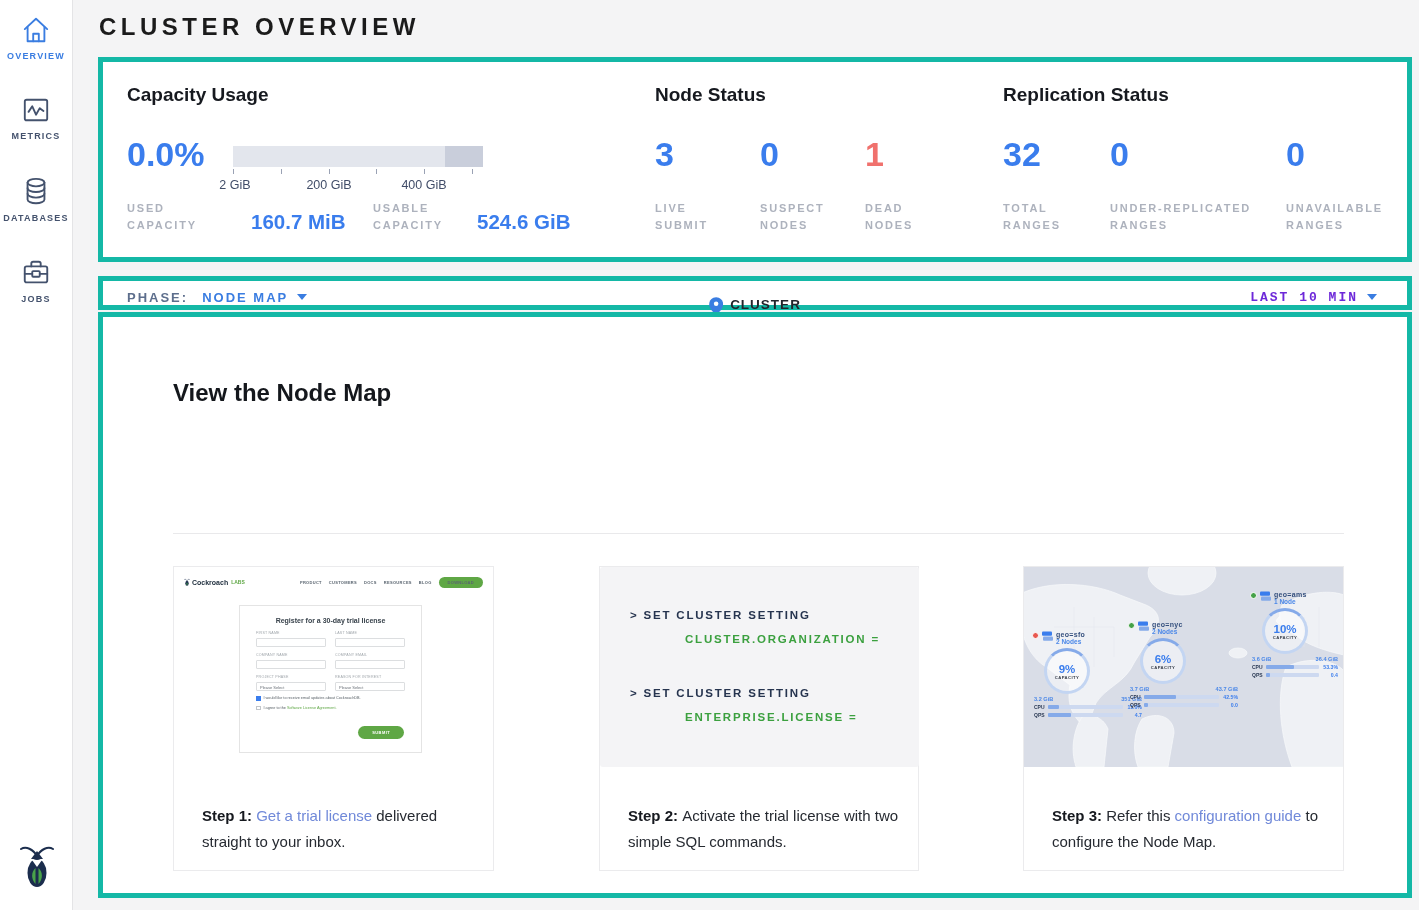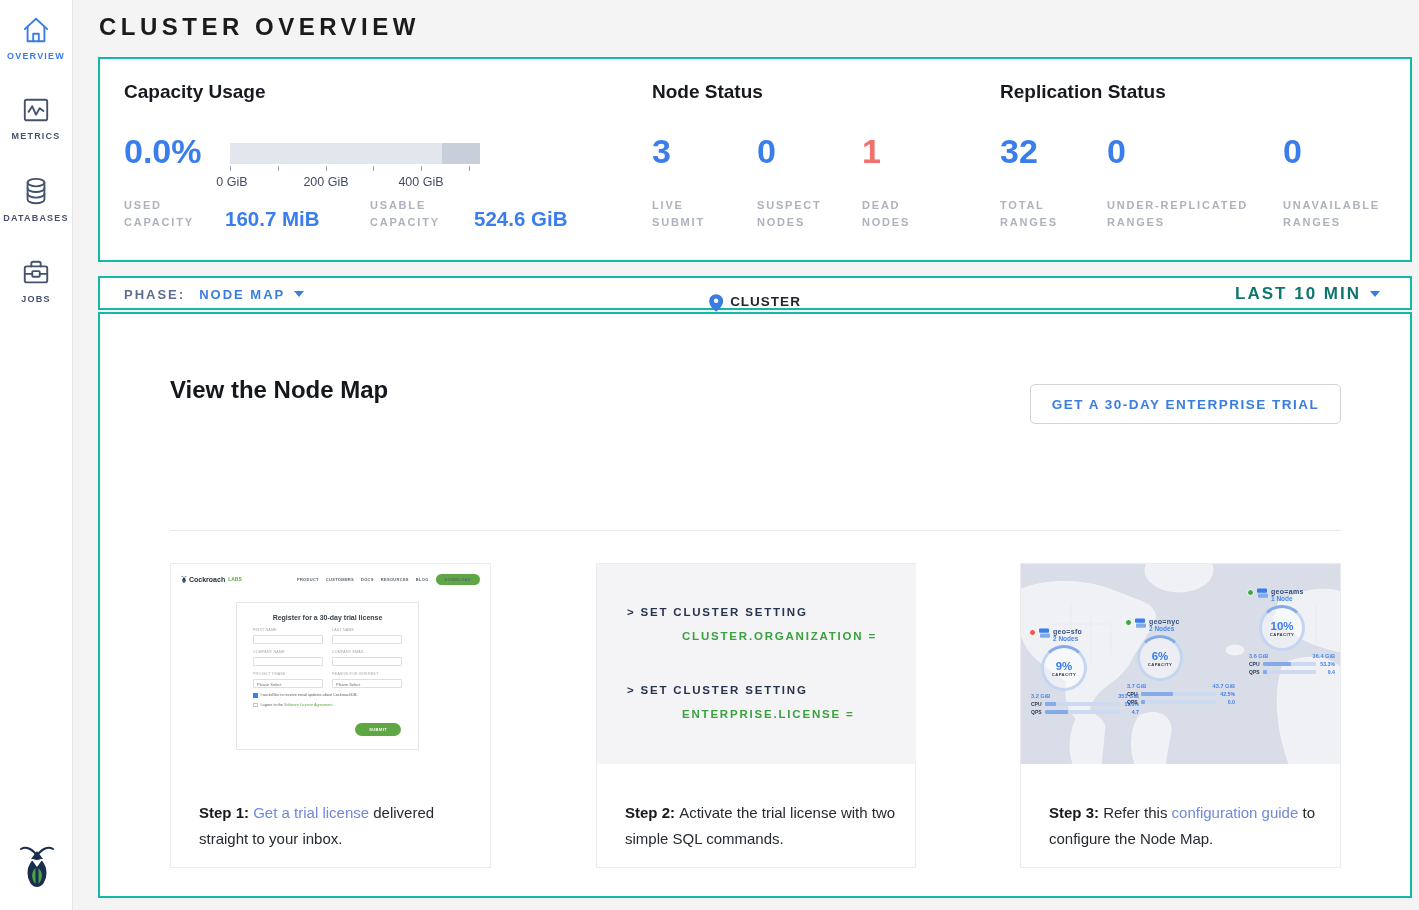--- a/index.html
+++ b/index.html
@@ -12,21 +12,21 @@
   .nav-item { position:absolute; left:0; width:72px; text-align:center; color:#44526d; cursor:pointer; }
   .nav-item svg { display:block; margin:0 auto 7px; }
   .nav-label { font-size:9px; font-weight:700; letter-spacing:1.2px; }
   .nav-item.active { color:#3a7de1; }
   .logo-wrap { position:absolute; left:19px; top:843px; }
 
   
   .page-title { position:absolute; left:99px; top:13px; font-size:24px; font-weight:700; letter-spacing:4.5px; color:#1b1b1b; }
 
   
-  .panel { position:absolute; background:#fff; border:2px solid #14b8a6; }
+  .panel { position:absolute; background:#fff; border:5px solid #14b8a6; }
   .summary-panel { left:98px; top:57px; width:1314px; height:205px; }
   .sec-title { position:absolute; font-size:19px; font-weight:600; color:#16191f; }
   .big-num { position:absolute; font-size:34px; font-weight:600; color:#3a7ded; }
   .big-num.red { color:#f0716d; }
   .mini-label { position:absolute; font-size:11px; font-weight:600; letter-spacing:1.8px; color:#adb2bd; line-height:17px; }
   .mini-value { position:absolute; font-size:20.5px; font-weight:600; color:#3a7ded; }
 
   .cap-bar { position:absolute; left:130px; top:84px; width:250px; height:21px; background:#e3e6ed; }
   .cap-bar-dark { position:absolute; right:0; top:0; height:100%; width:38px; background:#c9cedb; }
   .tick { position:absolute; top:107px; width:1px; height:5px; background:#9aa2b4; }
@@ -34,21 +34,21 @@
 
   
   .view-bar { left:98px; top:276px; width:1314px; height:34px; }
   .vb-left { position:absolute; left:24px; top:0; height:32px; display:flex; align-items:center; }
   .vb-label { font-size:13px; font-weight:600; letter-spacing:2px; color:#5d6e8c; }
   .vb-value { margin-left:14px; font-size:13px; font-weight:600; letter-spacing:2px; color:#3a7de1; cursor:pointer; }
   .tri { display:inline-block; width:0; height:0; border-left:5px solid transparent; border-right:5px solid transparent; border-top:6px solid #3a7de1; margin-left:9px; vertical-align:1px; }
   .vb-center { position:absolute; left:50%; top:16px; height:32px; transform:translateX(-50%); display:flex; gap:7px; }
   .vb-scope { font-size:13.5px; font-weight:600; letter-spacing:1px; color:#22252b; }
   .vb-right { position:absolute; right:30px; top:0; height:32px; display:flex; align-items:center; cursor:pointer; }
-  .vb-time { font-size:17px; font-weight:600; letter-spacing:2px; color:#0f766e; }
+  .vb-time { font-size:13px; font-weight:600; letter-spacing:2px; color:#6d28d9;font-family:Liberation Mono, monospace; }
 
   
   .main-panel { left:98px; top:312px; width:1314px; height:586px; }
   .promo-heading { position:absolute; left:70px; top:62px; font-size:24px; font-weight:600; color:#14171c; }
   .promo-desc { position:absolute; left:70px; top:106px; width:475px; font-size:15px; line-height:26px; color:#262a31; }
   .lite-link { color:#7089d9; text-decoration:none; cursor:pointer; }
   .trial-btn { position:absolute; left:930px; top:70px; width:311px; height:40px; background:#fff; border:1px solid #cfd3da; border-radius:5px; color:#3a7de1; font-size:13.5px; font-weight:600; letter-spacing:1.5px; font-family:inherit; cursor:pointer; }
   .divider { position:absolute; left:70px; top:216px; width:1171px; height:1px; background:#e9e9eb; }
 
   .card { position:absolute; top:249px; height:305px; background:#fff; border:1px solid #ebebed; }
@@ -162,25 +162,25 @@
     <div class="big-num" style="left:24px; top:73px">0.0%</div>
     <div class="cap-bar">
         <div class="cap-bar-dark"></div>
       </div>
     <div class="tick" style="left:130px"></div>
     <div class="tick" style="left:178px"></div>
     <div class="tick" style="left:226px"></div>
     <div class="tick" style="left:273px"></div>
     <div class="tick" style="left:321px"></div>
     <div class="tick" style="left:369px"></div>
-    <div class="tick-label" style="left:104px">0 GiB</div>
+    <div class="tick-label" style="left:104px">2 GiB</div>
     <div class="tick-label" style="left:198px">200 GiB</div>
     <div class="tick-label" style="left:293px">400 GiB</div>
     <div class="mini-label" style="left:24px; top:138px; width:86px">USED CAPACITY</div>
-    <div class="mini-value" style="left:125px; top:148px">160.7 MiB</div>
+    <div class="mini-value" style="left:148px; top:148px">160.7 MiB</div>
     <div class="mini-label" style="left:270px; top:138px; width:86px">USABLE CAPACITY</div>
     <div class="mini-value" style="left:374px; top:148px">524.6 GiB</div>
 
     <h2 class="sec-title" style="left:552px; top:22px">Node Status</h2>
     <div class="big-num" style="left:552px; top:73px">3</div>
     <div class="mini-label" style="left:552px; top:138px; width:80px">LIVE SUBMIT</div>
     <div class="big-num" style="left:657px; top:73px">0</div>
     <div class="mini-label" style="left:657px; top:138px; width:80px">SUSPECT NODES</div>
     <div class="big-num red" style="left:762px; top:73px">1</div>
     <div class="mini-label" style="left:762px; top:138px; width:80px">DEAD NODES</div>
@@ -208,21 +208,20 @@
       <span class="vb-scope">CLUSTER</span>
     </div>
     <div class="vb-right">
       <span class="vb-time">LAST 10 MIN</span>
       <span class="tri"></span>
     </div>
   </section>
 
   <section class="panel main-panel">
     <h2 class="promo-heading">View the Node Map</h2>
-    <button class="trial-btn">GET A 30-DAY ENTERPRISE TRIAL</button>
     <div class="divider"></div>
 
     <div class="card card1">
       <div class="mini-site">
         <div class="ms-header">
           <span class="ms-brand">
             <svg width="6" height="9" viewBox="0 0 36 48">
                 <path d="M18 13 C14 6 7 3 2 6 M18 13 C22 6 29 3 34 6" stroke="#1b2d4d" stroke-width="3" fill="none"></path>
                 <ellipse cx="18" cy="29" rx="10" ry="15" fill="#1b2d4d"></ellipse>
                 <path d="M16.5 24 C12 28 12 36 16.5 42 L16.5 24 Z M19.5 24 C24 28 24 36 19.5 42 L19.5 24 Z" fill="#49a24a"></path>

